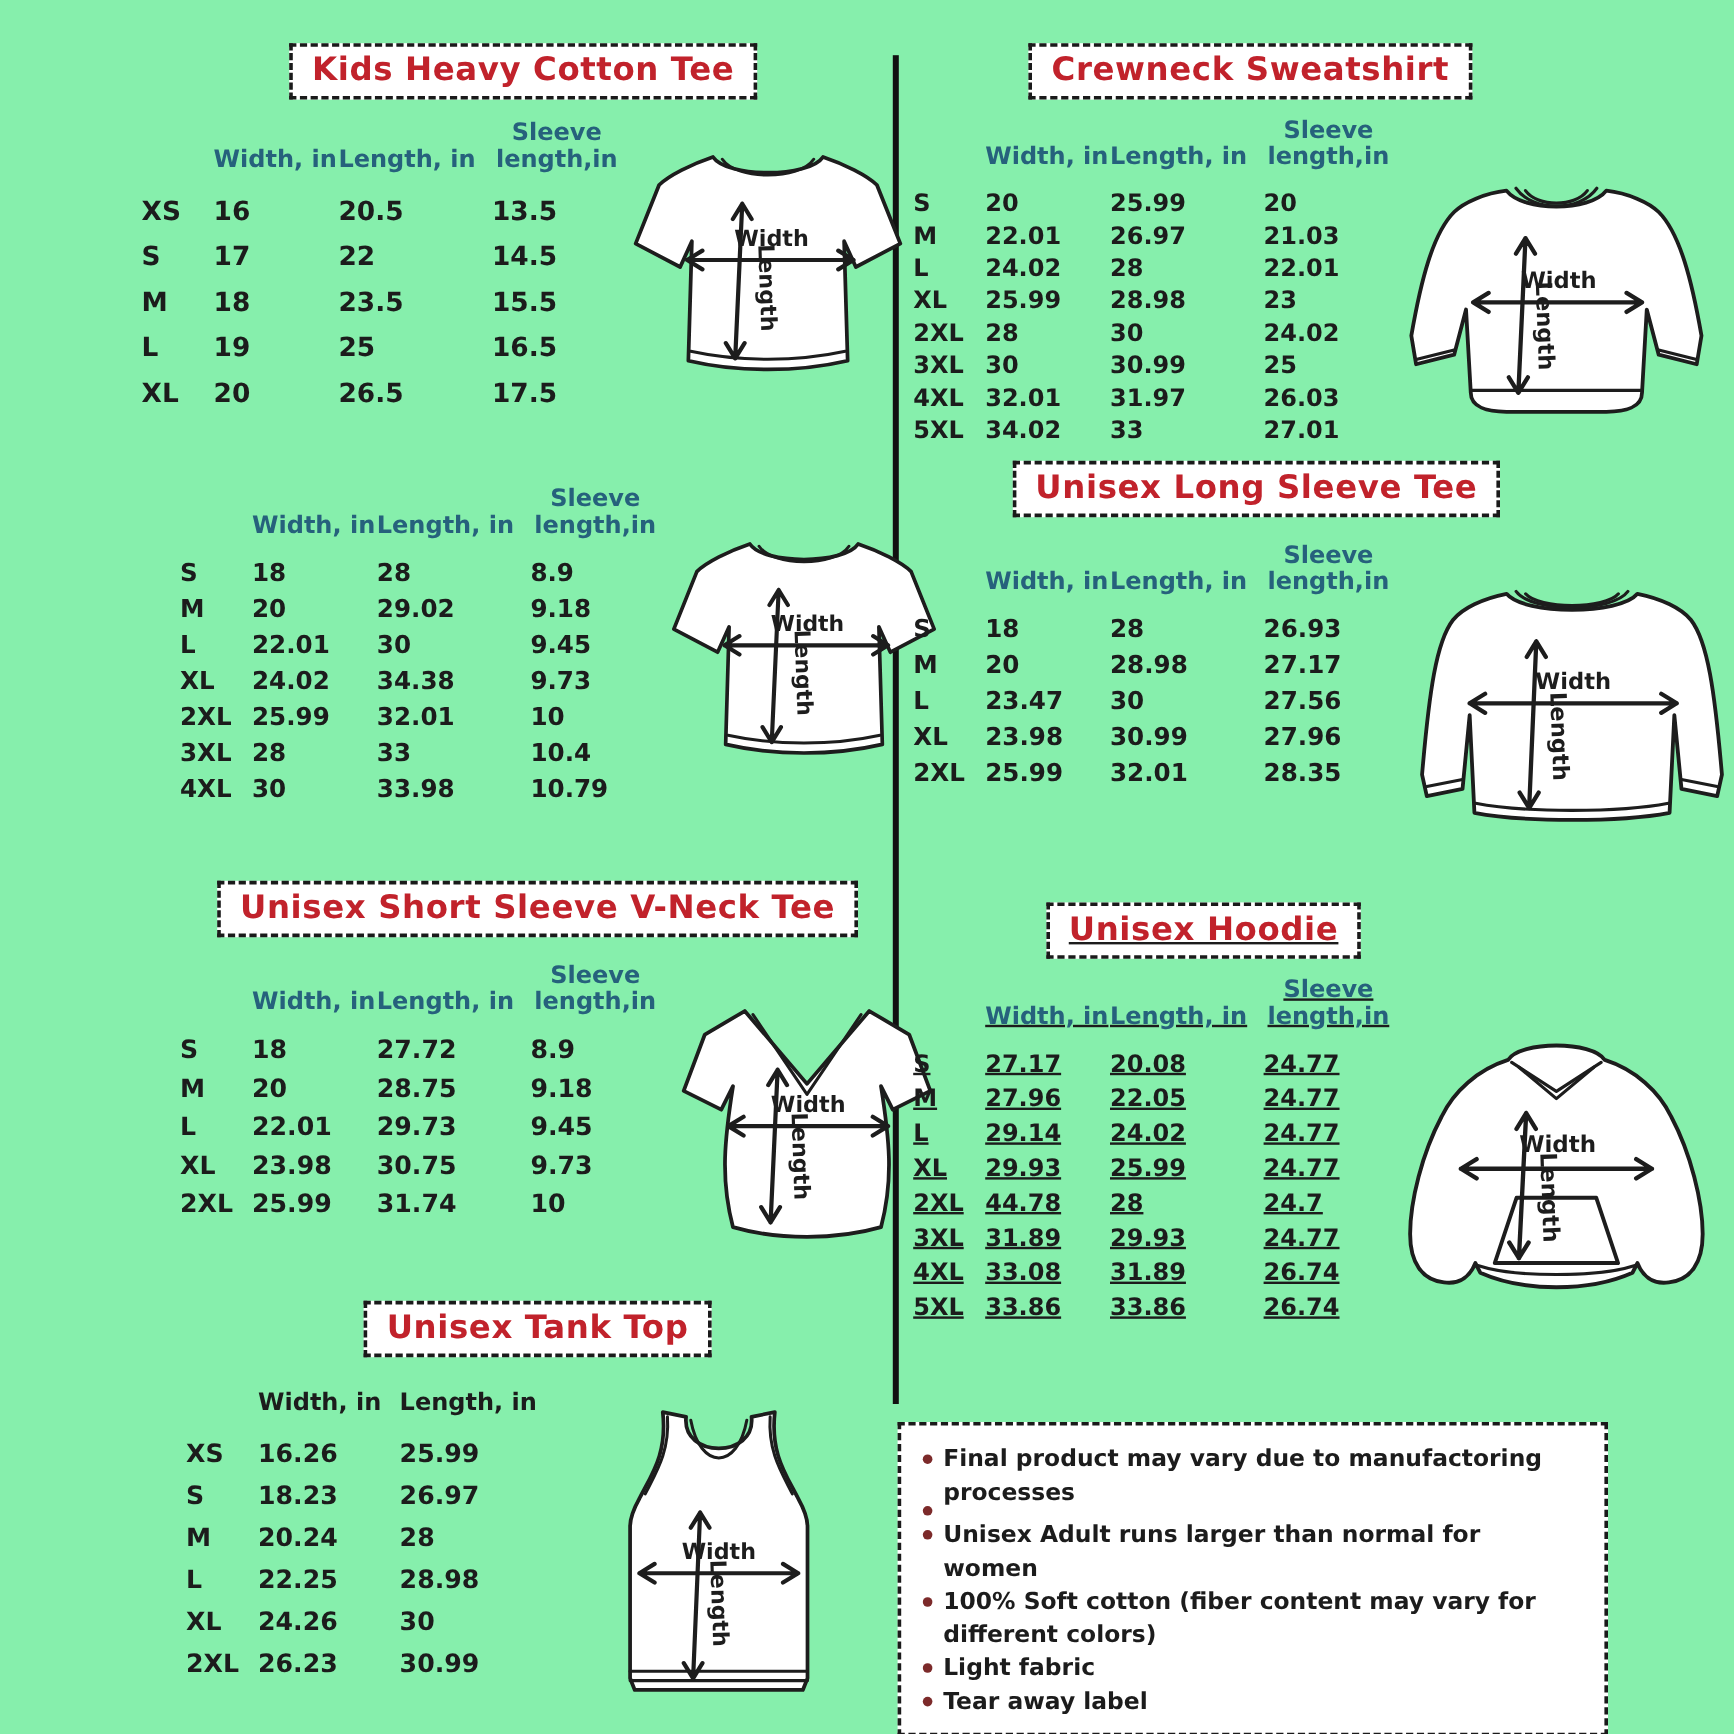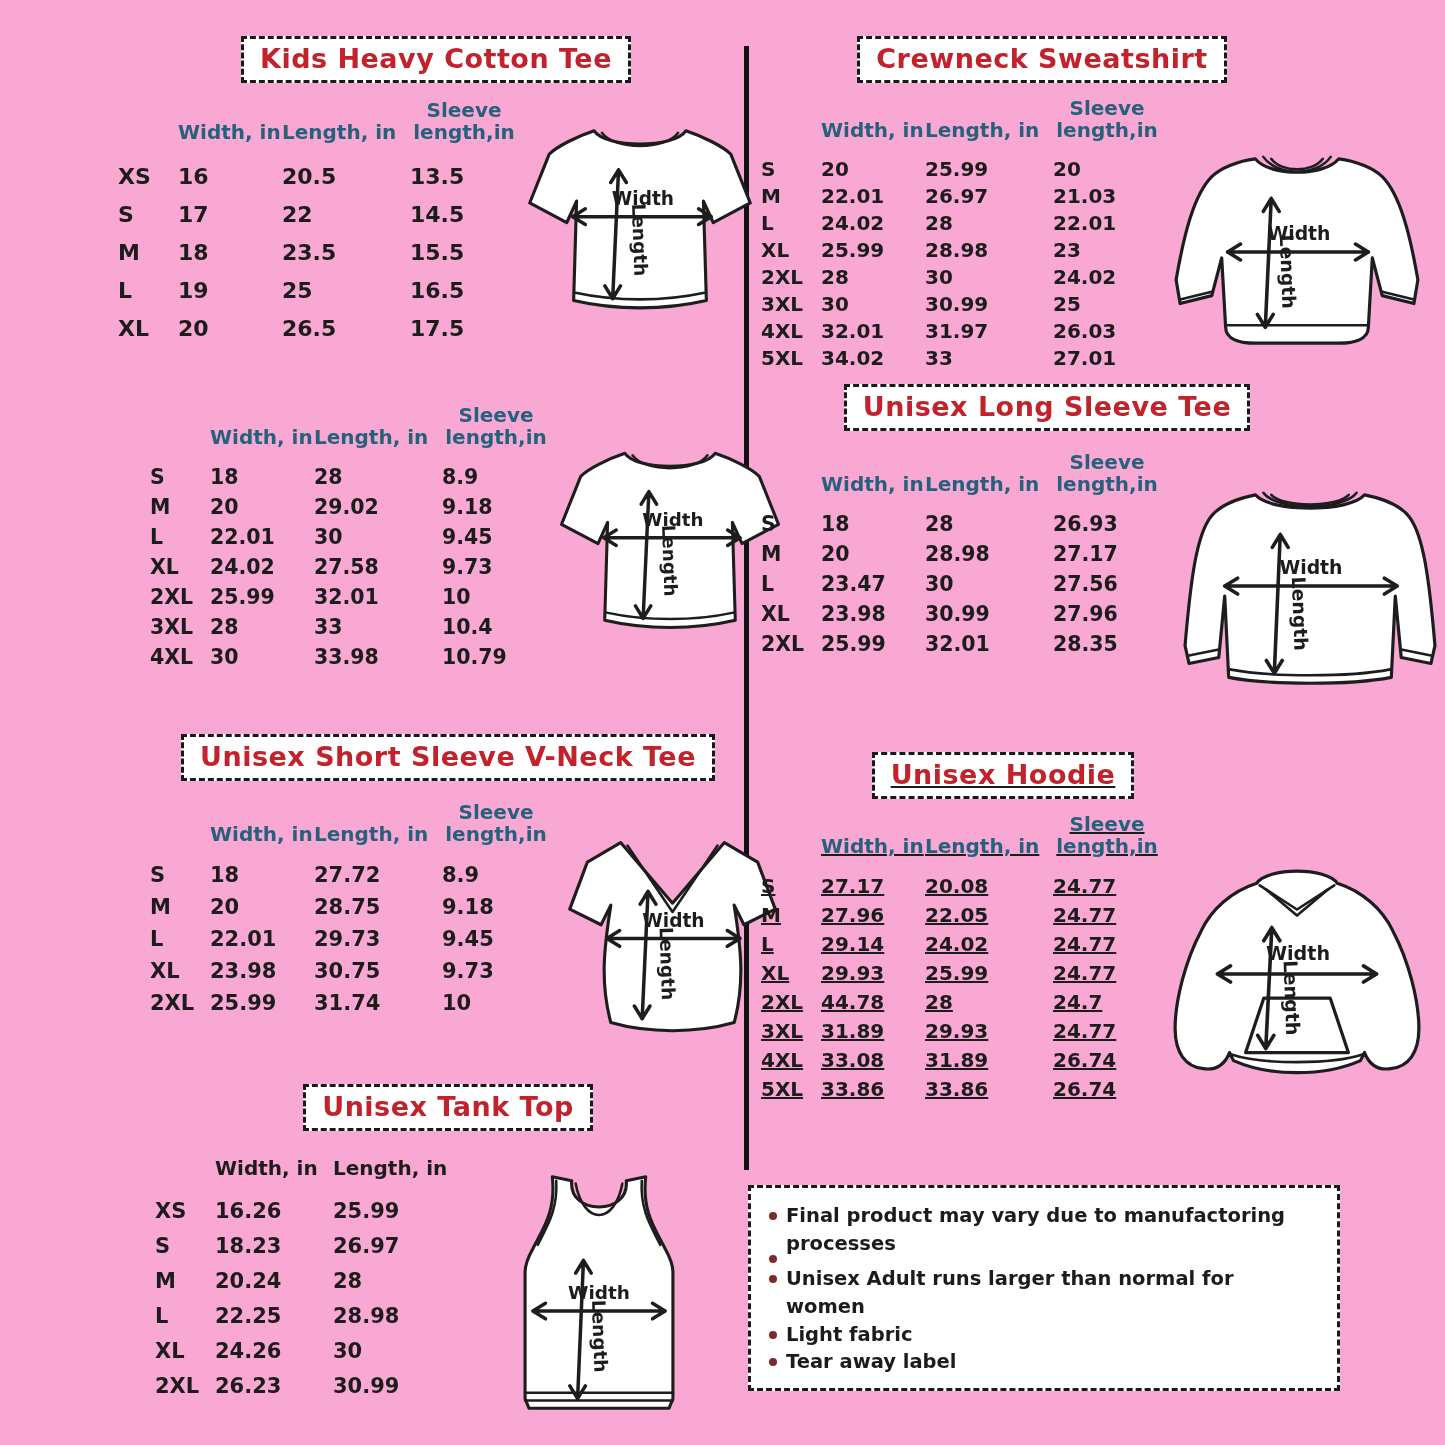--- a/index.html
+++ b/index.html
@@ -4,21 +4,21 @@
 <style>
   :root{
     --red:#c1222b; --teal:#26617c; --ink:#1c1c1c; --maroon:#7c2a2a; --line:#1d1d1d;
   }
   *{box-sizing:border-box;margin:0;padding:0;}
   html,body{background:#ffffff;}
   body{
     font-family:"DejaVu Sans","Liberation Sans",sans-serif;
     font-weight:700; color:var(--ink);
   }
-  .board{position:relative;width:1445px;height:1445px;background:#f9a8d4;overflow:hidden;}
+  .board{position:relative;width:1445px;height:1445px;background:#86efac;overflow:hidden;}
   .divider{position:absolute;left:744px;top:46px;width:5px;height:1124px;background:#111;}
   .sec{position:absolute;}
   .title-row{display:flex;justify-content:center;}
   .title-box{
     display:inline-block;border:3px dashed #1a1a1a;padding:4px 16px 6px;
     color:var(--red);font-size:27px;letter-spacing:0.5px;white-space:nowrap;background:#fff;
   }
   .content{display:flex;align-items:flex-start;}
   table.size-table{border-collapse:collapse;flex:none;}
   table.size-table th{
@@ -148,21 +148,21 @@
             </tr>
             <tr>
               <td>L</td>
               <td>22.01</td>
               <td>30</td>
               <td>9.45</td>
             </tr>
             <tr>
               <td>XL</td>
               <td>24.02</td>
-              <td>27.58</td>
+              <td>34.38</td>
               <td>9.73</td>
             </tr>
             <tr>
               <td>2XL</td>
               <td>25.99</td>
               <td>32.01</td>
               <td>10</td>
             </tr>
             <tr>
               <td>3XL</td>
@@ -539,20 +539,24 @@
         </li>
         <li>
           <span class="dot"></span>
         </li>
         <li>
           <span class="dot"></span>
           <span>Unisex Adult runs larger than normal for women</span>
         </li>
         <li>
           <span class="dot"></span>
+          <span>100% Soft cotton (fiber content may vary for different colors)</span>
+        </li>
+        <li>
+          <span class="dot"></span>
           <span>Light fabric</span>
         </li>
         <li>
           <span class="dot"></span>
           <span>Tear away label</span>
         </li>
       </ul>
   </div>
 </div>
 

